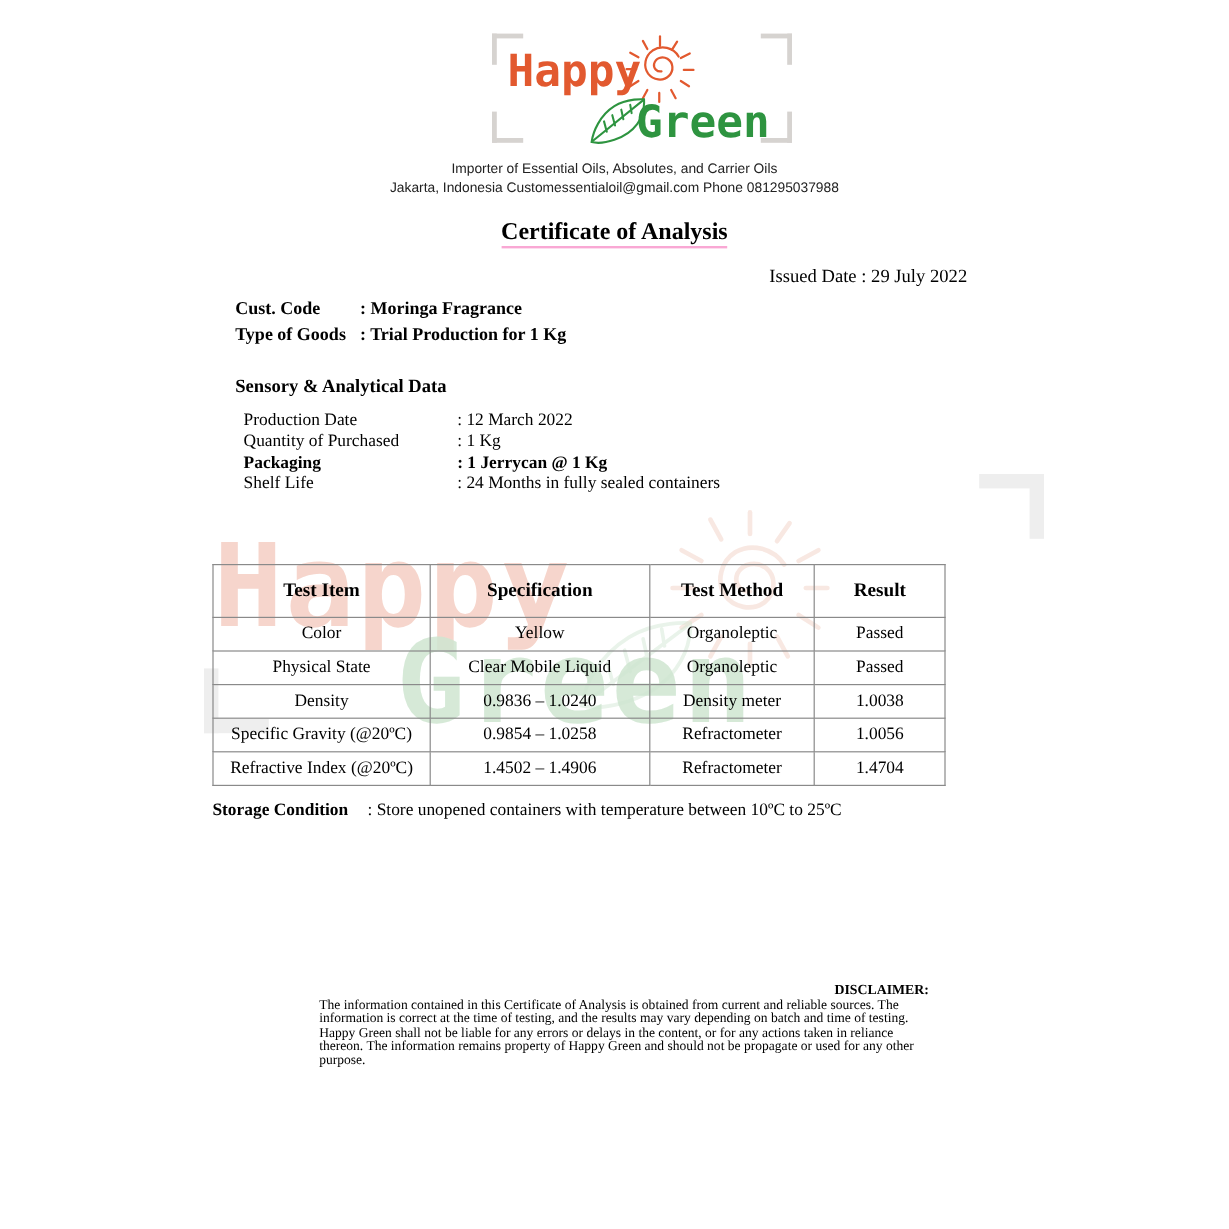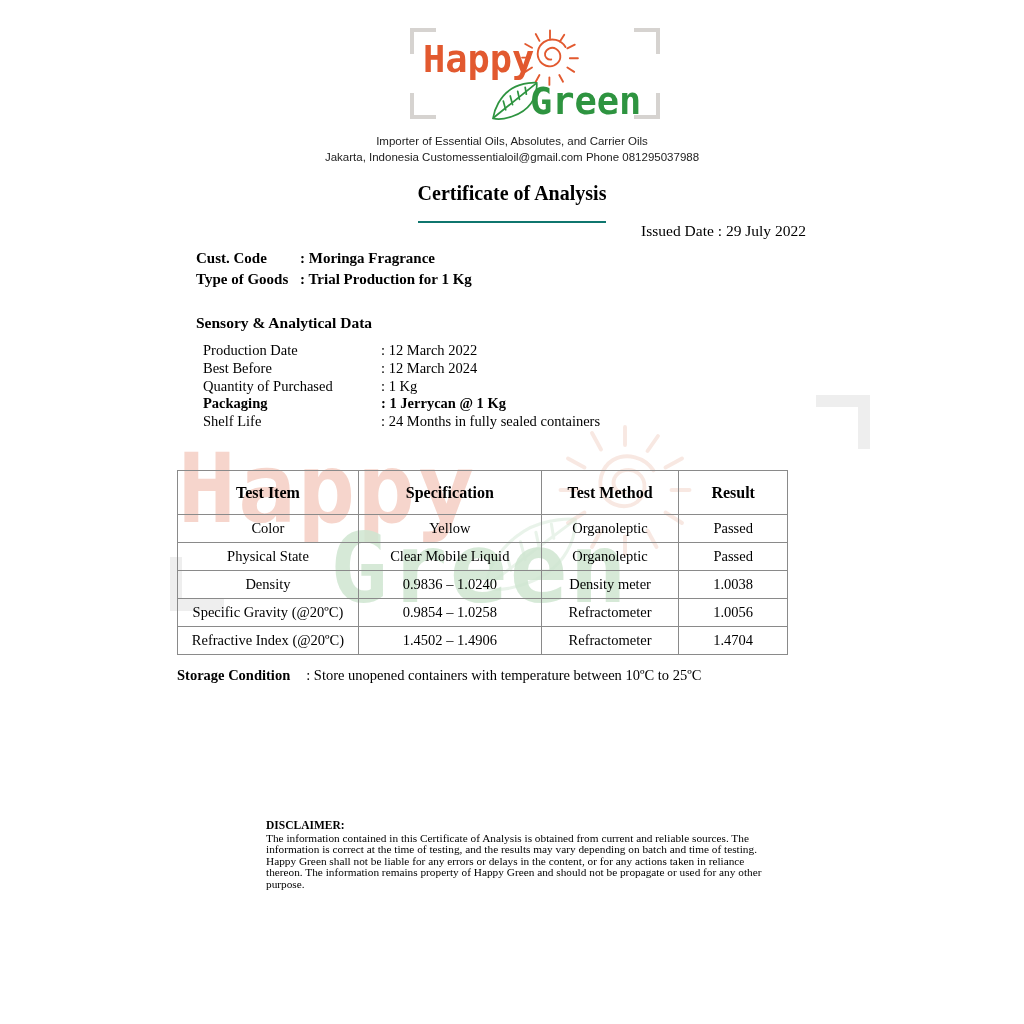--- a/index.html
+++ b/index.html
@@ -163,22 +163,22 @@
     position: absolute;
     top: 182px;
     left: 0;
     width: 1024px;
     text-align: center;
     font-size: 20px;
     font-weight: bold;
     z-index: 2;
   }
   .doc-title span {
-    border-bottom: 2px solid #0f766e;
-    padding-bottom: 17px;
+    border-bottom: 2px solid #f9a8d4;
+    padding-bottom: 1px;
   }
 
   .issued-date {
     position: absolute;
     top: 222px;
     right: 218px;
     font-size: 15.5px;
     z-index: 2;
   }
 
@@ -287,20 +287,21 @@
     width: 508px;
     z-index: 2;
     font-size: 11.3px;
     line-height: 11.6px;
     text-align: left;
   }
   .disclaimer-title {
     font-weight: bold;
     font-size: 11.5px;
     margin-bottom: 1px;
+    text-align: right;
   }
 </style>
 </head>
 <body>
 
 <div class="page">
 
   <div class="watermark">
     <div class="wm-corner tr"></div>
     <div class="wm-corner bl"></div>
@@ -392,24 +393,20 @@
   </div>
 
   <div class="sensory-head">Sensory &amp; Analytical Data</div>
 
   <div class="sensory-block">
     <div class="sensory-row">
       <div class="sensory-label">Production Date</div>
       <div class="sensory-value">: 12 March 2022</div>
     </div>
     <div class="sensory-row">
-      <div class="sensory-label">Best Before</div>
-      <div class="sensory-value">: 12 March 2024</div>
-    </div>
-    <div class="sensory-row">
       <div class="sensory-label">Quantity of Purchased</div>
       <div class="sensory-value">: 1 Kg</div>
     </div>
     <div class="sensory-row bold">
       <div class="sensory-label">Packaging</div>
       <div class="sensory-value">: 1 Jerrycan @ 1 Kg</div>
     </div>
     <div class="sensory-row">
       <div class="sensory-label">Shelf Life</div>
       <div class="sensory-value">: 24 Months in fully sealed containers</div>

